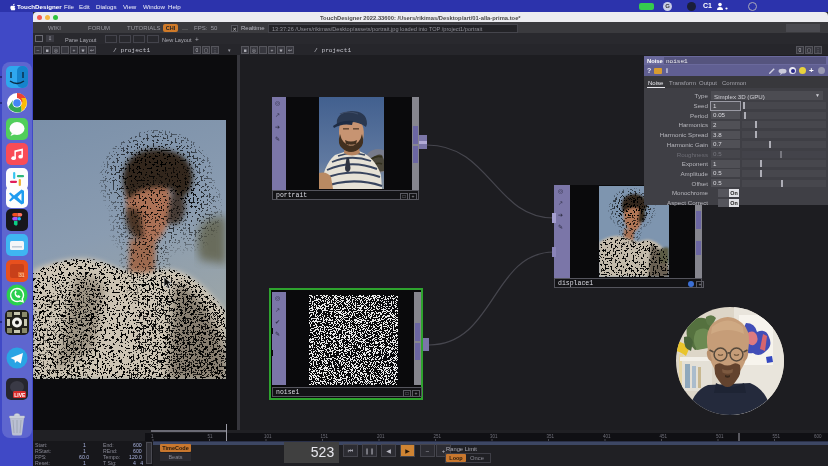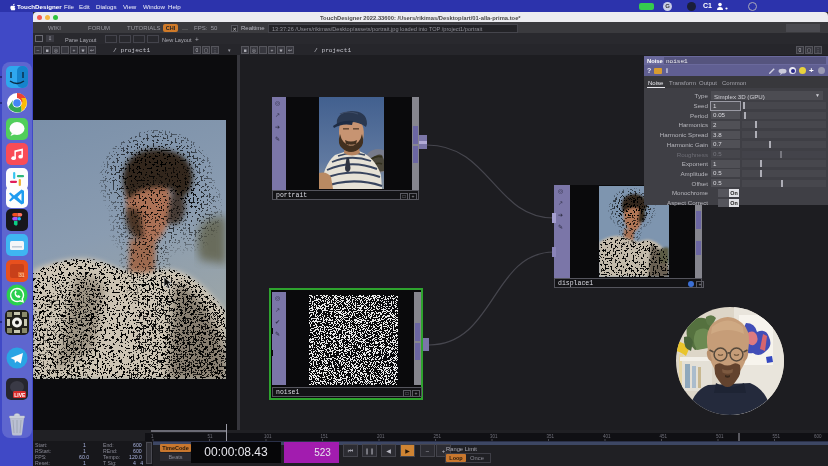--- a/index.html
+++ b/index.html
@@ -696,22 +696,21 @@
         <div class="tfv" style="left:100px;top:18px;">600</div>
       <div class="tfl" style="left:70px;top:24px;">Tempo:</div>
         <div class="tfv" style="left:96px;top:24px;">120.0</div>
       <div class="tfl" style="left:70px;top:30px;">T Sig:</div>
         <div class="tfv" style="left:100px;top:30px;">4&nbsp;&nbsp;&nbsp;4</div>
       <div class="abs" style="left:113px;top:12px;width:6px;height:22px;background:#2e2e34;border:0.5px solid #4a4a52;"></div>
 
       <div class="abs" style="left:127px;top:14px;width:31px;height:8px;background:#c8772e;border-radius:1px;color:#26180a;font-size:5.5px;font-weight:bold;text-align:center;line-height:8px;">TimeCode</div>
       <div class="abs" style="left:127px;top:23px;width:31px;height:8px;background:#2a2a30;color:#8a8a94;font-size:5.5px;text-align:center;line-height:8px;">Beats</div>
 
-      <div class="abs" style="left:158px;top:12px;width:90px;height:21px;background:#060608;color:#e8e8ee;font-size:12px;text-align:center;line-height:21px;font-family:'Liberation Sans';">00:00:08.43</div>
-      <div class="abs" style="left:251px;top:12px;width:55px;height:21px;background:#a21caf;color:#e8e8ee;font-size:10px;text-align:center;line-height:21px;padding-left:22px;">523</div>
+      <div class="abs" style="left:251px;top:12px;width:55px;height:21px;background:#404040;color:#e8e8ee;font-size:14px;text-align:center;line-height:21px;padding-left:22px;">523</div>
 
       <div class="tbtn" style="left:310px;">⏮</div>
       <div class="tbtn" style="left:329px;">❙❙</div>
       <div class="tbtn" style="left:348px;">◀</div>
       <div class="tbtn" style="left:367px;background:#cf8433;color:#26180a;">▶</div>
       <div class="tbtn" style="left:387px;">–</div>
       <div class="tbtn" style="left:403px;">+</div>
       <div class="txt" style="left:413px;top:16px;font-size:5.8px;color:#a8a8b2;">Range Limit</div>
       <div class="abs" style="left:412px;top:23px;width:46px;height:10px;border:0.5px solid #3e3e46;"></div>
       <div class="abs" style="left:413px;top:24px;width:20px;height:8px;background:#c8772e;border-radius:1px;color:#26180a;font-size:5.5px;font-weight:bold;text-align:center;line-height:8px;">Loop</div>

